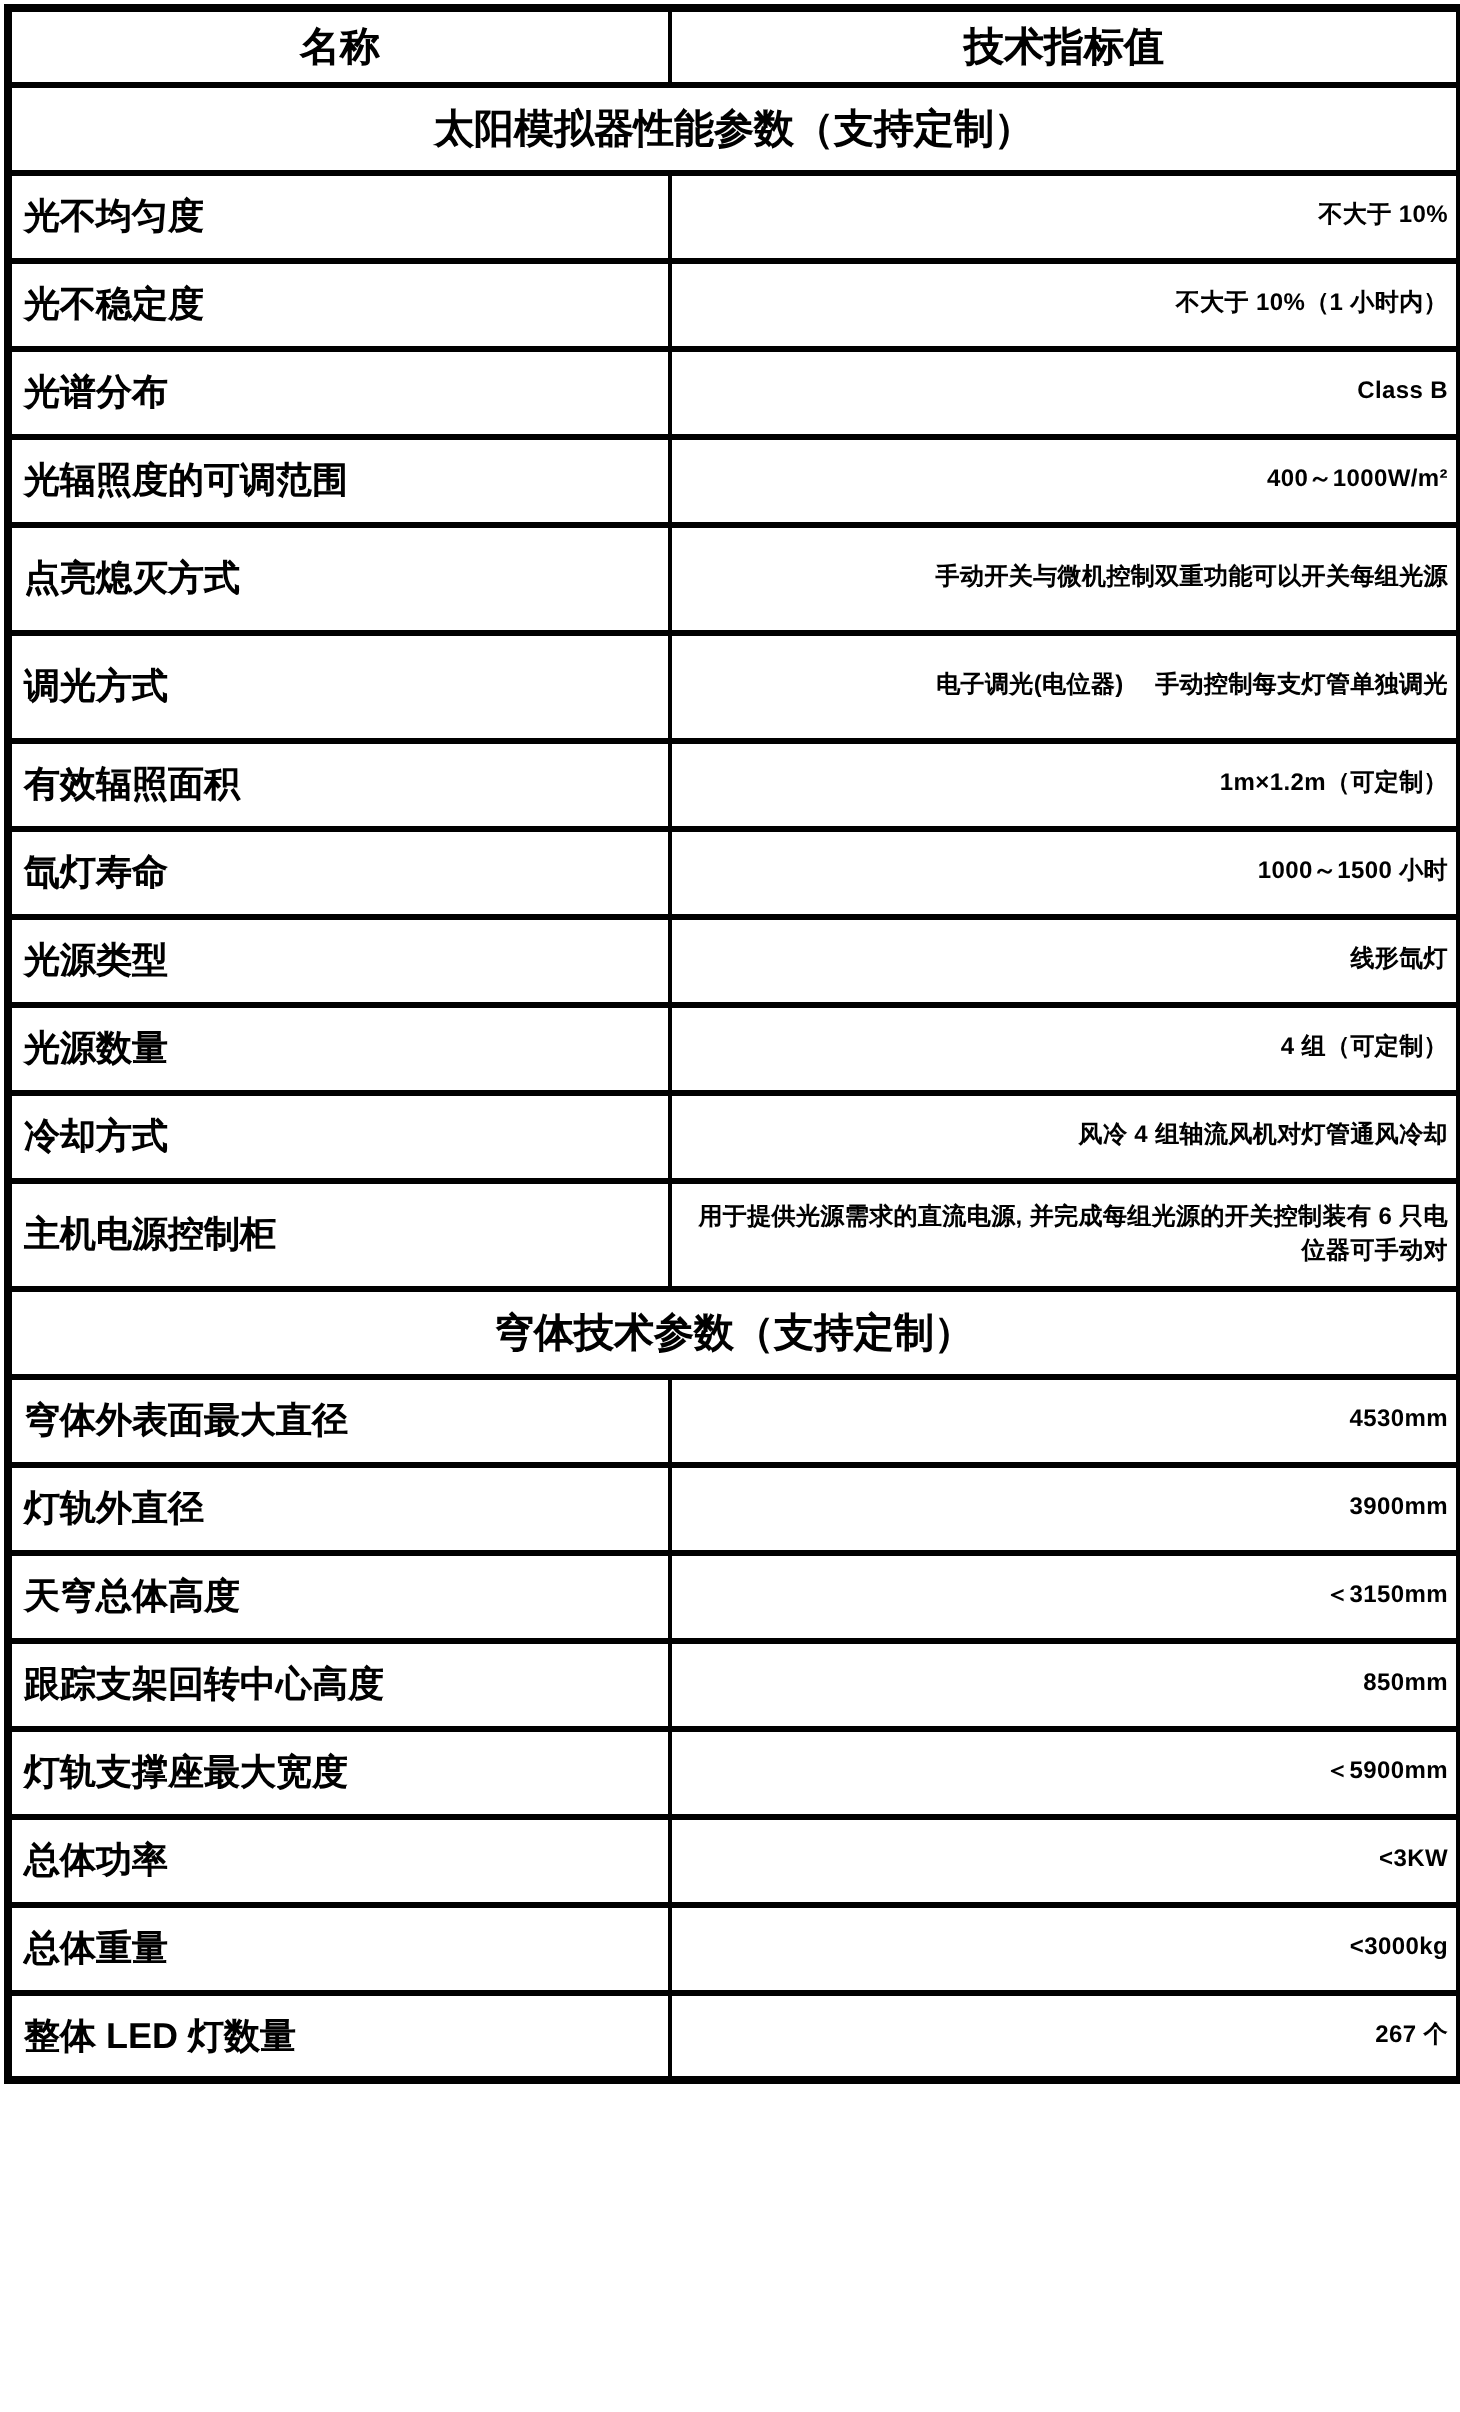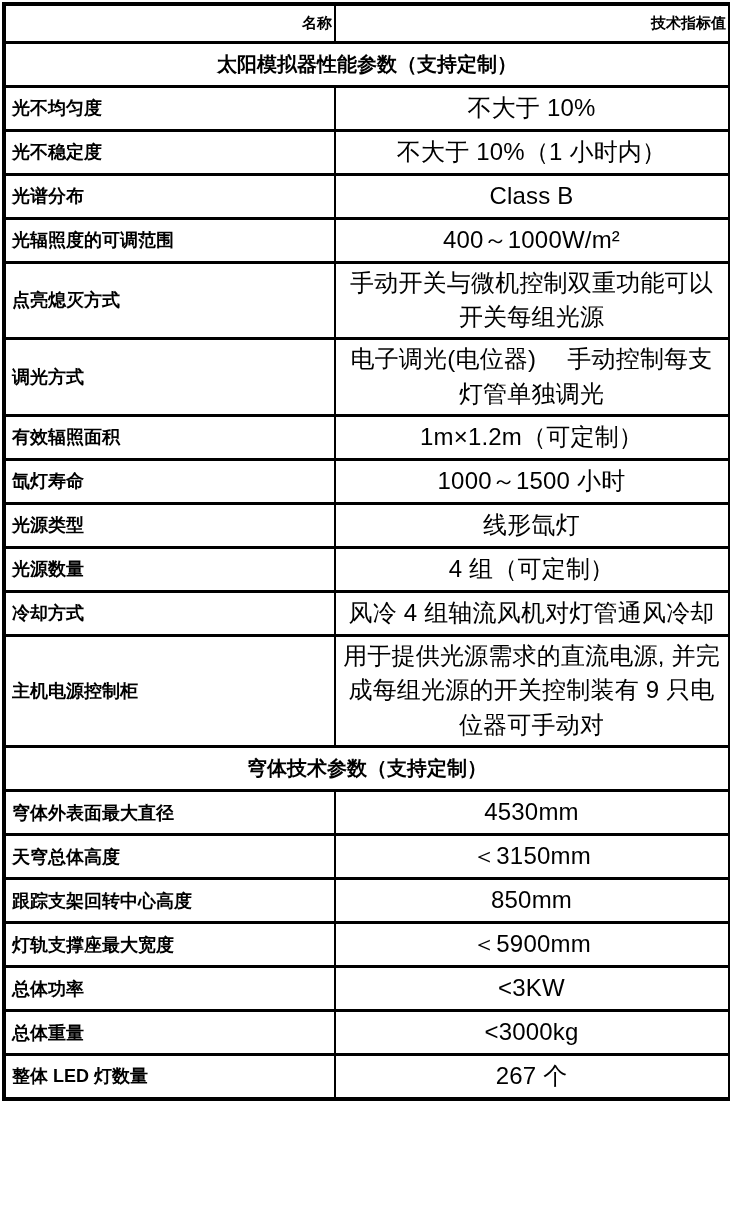--- a/index.html
+++ b/index.html
@@ -25,42 +25,42 @@
   table.spec-table td, table.spec-table th {
     border: 3px solid #000000;
     border-left-width: 2px;
     border-right-width: 2px;
     vertical-align: middle;
     box-sizing: border-box;
     overflow: hidden;
   }
   table.spec-table { border: 4px solid #000000; }
   th.col-head {
-    font-size: 15px;
+    font-size: 20px;
     font-weight: bold;
-    text-align: right;
+    text-align: center;
     height: 38px;
     padding: 2px;
   }
   td.section-cell {
     font-size: 20px;
     font-weight: bold;
     text-align: center;
     height: 42px;
     padding: 2px;
   }
   td.name-cell {
     font-size: 18px;
     font-weight: bold;
     padding: 2px 6px;
   }
   td.value-cell {
-    font-size: 24px;
-    font-weight: normal;
-    text-align: center;
+    font-size: 12px;
+    font-weight: bold;
+    text-align: right;
     padding: 2px 4px 2px 3px;
     white-space: pre-wrap;
     line-height: 1.45;
     letter-spacing: 0.2px;
   }
   tr.r1 td { height: 44px; }
   tr.r2 td { height: 54px; }
 </style>
 </head>
 <body>
@@ -121,30 +121,34 @@
     <tr class="r1">
       <td class="name-cell">光源数量</td>
       <td class="value-cell">4 组（可定制）</td>
     </tr>
     <tr class="r1">
       <td class="name-cell">冷却方式</td>
       <td class="value-cell">风冷 4 组轴流风机对灯管通风冷却</td>
     </tr>
     <tr class="r2">
       <td class="name-cell">主机电源控制柜</td>
-      <td class="value-cell">用于提供光源需求的直流电源, 并完成每组光源的开关控制装有 9 只电位器可手动对</td>
+      <td class="value-cell">用于提供光源需求的直流电源, 并完成每组光源的开关控制装有 6 只电位器可手动对</td>
     </tr>
 
     <tr class="r1">
       <td class="section-cell" colspan="2">穹体技术参数（支持定制）</td>
     </tr>
 
     <tr class="r1">
       <td class="name-cell">穹体外表面最大直径</td>
       <td class="value-cell">4530mm</td>
+    </tr>
+    <tr class="r1">
+      <td class="name-cell">灯轨外直径</td>
+      <td class="value-cell">3900mm</td>
     </tr>
     <tr class="r1">
       <td class="name-cell">天穹总体高度</td>
       <td class="value-cell">＜3150mm</td>
     </tr>
     <tr class="r1">
       <td class="name-cell">跟踪支架回转中心高度</td>
       <td class="value-cell">850mm</td>
     </tr>
     <tr class="r1">

